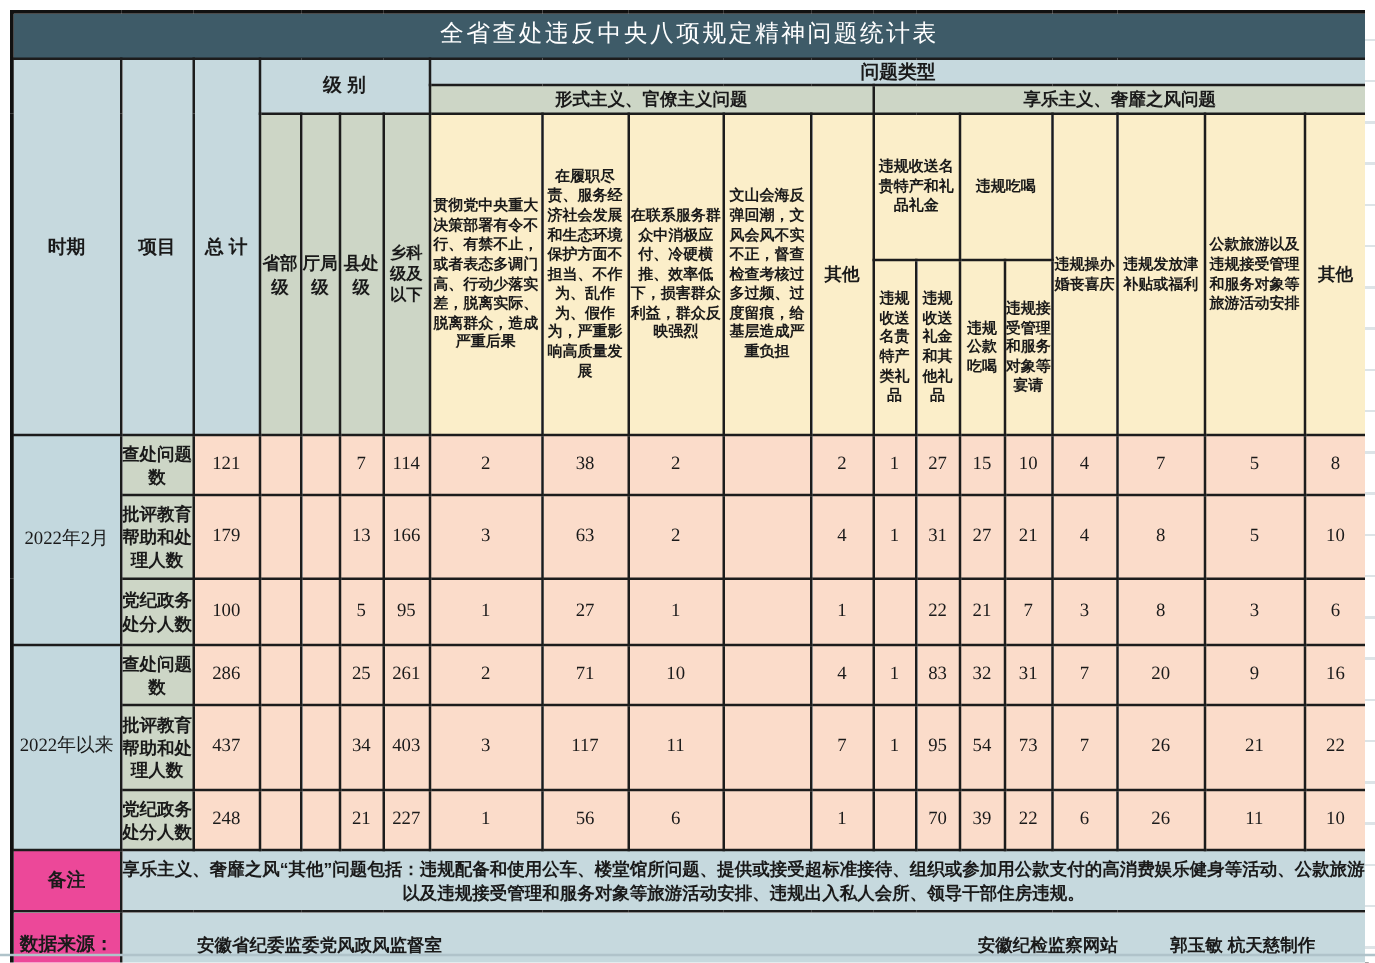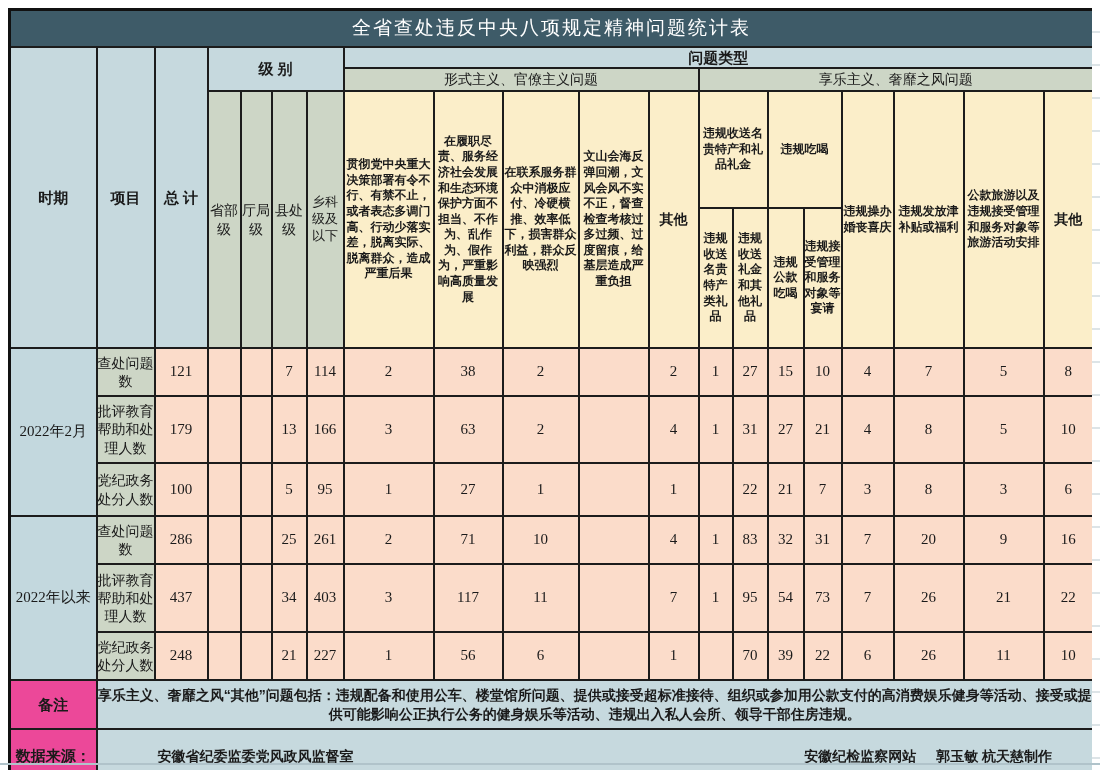--- a/index.html
+++ b/index.html
@@ -32,21 +32,21 @@
     padding:0;
     overflow:hidden;
     line-height:1.3;
   }
   .title-cell{
     background:#3e5b68;color:#ffffff;
     font-size:19px;font-weight:normal;letter-spacing:2px;
     border-bottom:3px solid #111;
   }
   .blue{background:#c6d9de;font-weight:bold;font-size:15px;}
-  .green{background:#cdd6c6;font-weight:normal;font-size:14px;}
+  .green{background:#cdd6c6;font-weight:bold;font-size:14px;}
   .cream{background:#fbeec9;font-weight:bold;font-size:12px;padding:0 3px;line-height:1.4;}
   .cream.big{font-size:14px;}
   .pad4{padding:0 4px;}
   .pad8{padding:0 8px;}
   .pad12{padding:0 12px;margin-top:16px;}
   .lv{padding:0 8px;font-size:14px;line-height:1.35;}
   .lv2{padding:0 4px;font-size:13px;line-height:1.35;}
   .rl{padding:0 6px;font-size:14px;line-height:1.2;}
   .period-cell{
     background:#c3d8de;
@@ -63,21 +63,21 @@
     background:#c6d9de;text-align:left;font-weight:bold;font-size:14px;
     padding:2px 6px;line-height:1.55;
   }
   .src-content{background:#c6d9de;padding:0;}
   .src-row{
     display:flex;align-items:center;
     padding-left:60px;padding-right:40px;
     font-weight:bold;font-size:14px;
   }
   .src-site{margin-left:auto;}
-  .src-credit{margin-left:20px;}
+  .src-credit{margin-left:42px;}
 </style>
 </head>
 <body>
 
 <table class="tb">
   <colgroup>
     <col style="width:87px">
       <col style="width:58px">
       <col style="width:53px">
     <col style="width:33px">
@@ -266,21 +266,21 @@
       <td class="v">39</td>
       <td class="v">22</td>
       <td class="v">6</td>
       <td class="v">26</td>
       <td class="v">11</td>
       <td class="v">10</td>
     </tr>
 
     <tr style="height:49px">
       <td class="notes-label">备注</td>
-      <td class="notes-text" colspan="19">享乐主义、奢靡之风“其他”问题包括：违规配备和使用公车、楼堂馆所问题、提供或接受超标准接待、组织或参加用公款支付的高消费娱乐健身等活动、接受或提供可能影响公正执行公务的健身娱乐等活动、违规出入私人会所、领导干部住房违规。</td>
+      <td class="notes-text" colspan="19">享乐主义、奢靡之风“其他”问题包括：违规配备和使用公车、楼堂馆所问题、提供或接受超标准接待、组织或参加用公款支付的高消费娱乐健身等活动、公款旅游以及违规接受管理和服务对象等旅游活动安排、违规出入私人会所、领导干部住房违规。</td>
     </tr>
 
     <tr style="height:54px">
       <td class="src-label">数据来源：</td>
       <td class="src-content" colspan="19">
         <div class="src-row">
           <span class="src-dept">安徽省纪委监委党风政风监督室</span>
           <span class="src-site">安徽纪检监察网站</span>
           <span class="src-credit">郭玉敏 杭天慈制作</span>
         </div>

